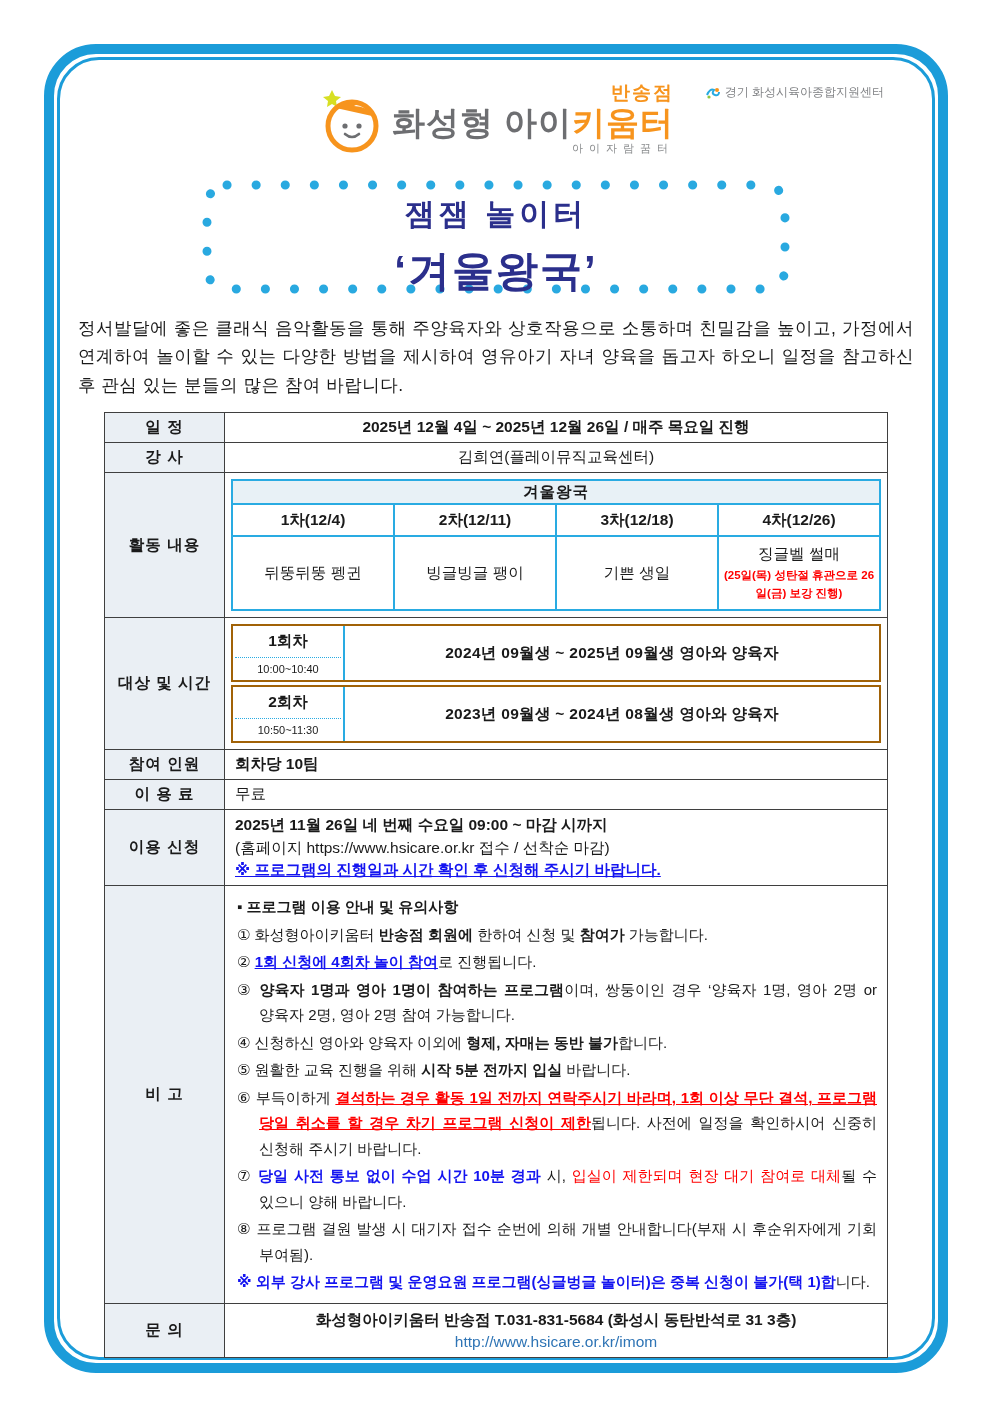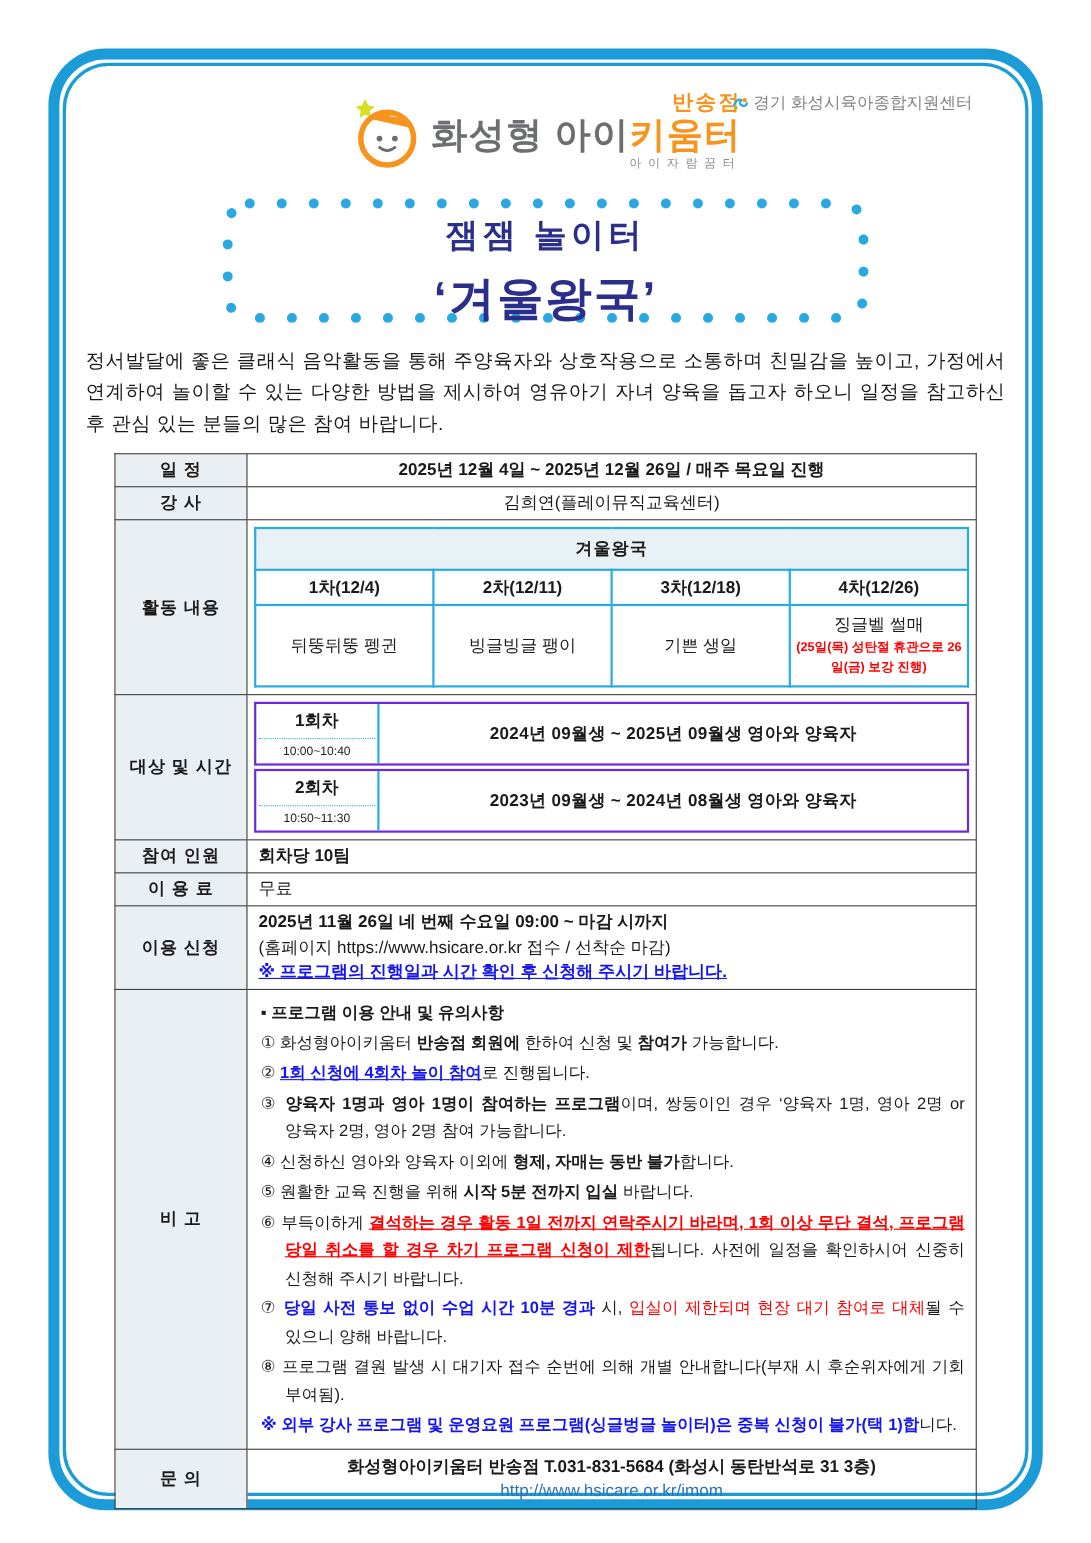--- a/index.html
+++ b/index.html
@@ -17,21 +17,21 @@
   
   .logo-row { display:flex; justify-content:center; align-items:flex-start; position:relative; height:86px; }
   .logo-face { position:relative; width:64px; height:70px; margin-right:10px; margin-top:6px; }
   .logo-text { text-align:right; padding-top:2px; }
   .branch { color:#f7941d; font-weight:bold; font-size:19px; letter-spacing:2px; margin-left:14px; }
   .logo-main { font-size:33px; font-weight:bold; letter-spacing:1px; line-height:1.0; }
   .logo-main .g { color:#6d6e71; }
   .logo-main .o { color:#f7941d; }
   .logo-sub { color:#8a8c8e; font-size:11px; letter-spacing:6px; margin-left:96px; margin-top:2px; }
   .center-tag { position:absolute; right:36px; top:6px; display:flex; align-items:center; gap:4px; }
-  .center-tag-text { font-size:15px; color:#808285; letter-spacing:0px; }
+  .center-tag-text { font-size:12px; color:#808285; letter-spacing:0px; }
 
   
   .title-box { position:relative; width:592px; height:118px; margin:14px auto 0 auto; text-align:center; }
   .title-box svg.dots { position:absolute; left:0; top:0; }
   .title-line1 { position:relative; font-size:30px; font-weight:bold; color:#2b2f8c; letter-spacing:4px; padding-top:16px; }
   .title-line2 { position:relative; font-size:42px; font-weight:bold; color:#2b2f8c; letter-spacing:2px; margin-top:8px; }
 
   
   .intro { margin:18px 6px 0 6px; font-size:17.5px; line-height:1.62; text-align:justify; letter-spacing:0.5px; word-break:keep-all; }
 
@@ -41,27 +41,27 @@
   td.lbl { width:120px; background:#eaeff4; text-align:center; font-weight:bold; letter-spacing:1px; }
   td.val { padding:4px 10px; }
   .center { text-align:center; }
   .bold { font-weight:bold; }
   .hdr-row td { background:#eaeff4; font-weight:bold; text-align:center; height:28px; }
 
   
   .sub-wrap { padding:6px 6px; }
   table.acts { width:100%; border-collapse:collapse; table-layout:fixed; }
   table.acts td { border:2px solid #29abe2; text-align:center; font-size:15.5px; }
-  td.theme { background:#e8f1f6; height:38px; font-weight:600; letter-spacing:1px; }
+  td.theme { background:#e8f1f6; height:24px; font-weight:600; letter-spacing:1px; }
   td.sess { height:32px; font-weight:bold; }
   td.act { height:74px; }
   .red-note { display:block; color:#ff0000; font-size:11.5px; line-height:1.5; margin-top:2px; font-weight:600; }
 
   
-  .tt-box { border:2px solid #6d28d9; display:grid; grid-template-columns:112px 1fr; }
+  .tt-box { border:2px solid #a16207; display:grid; grid-template-columns:112px 1fr; }
   .tt-box + .tt-box { margin-top:3px; }
   .tt-left { border-right:2px solid #29abe2; text-align:center; padding:5px 2px; }
   .tt-round { font-weight:bold; font-size:15.5px; padding-bottom:5px; border-bottom:1.5px dotted #29abe2; }
   .tt-time { font-size:11px; padding-top:5px; }
   .tt-right { display:flex; align-items:center; justify-content:center; font-size:15.5px; font-weight:600; letter-spacing:0.3px; }
 
   
   .app-line { line-height:1.45; }
   .blue-u { color:#1414f0; font-weight:bold; text-decoration:underline; }
   .red { color:#ff0000; }

